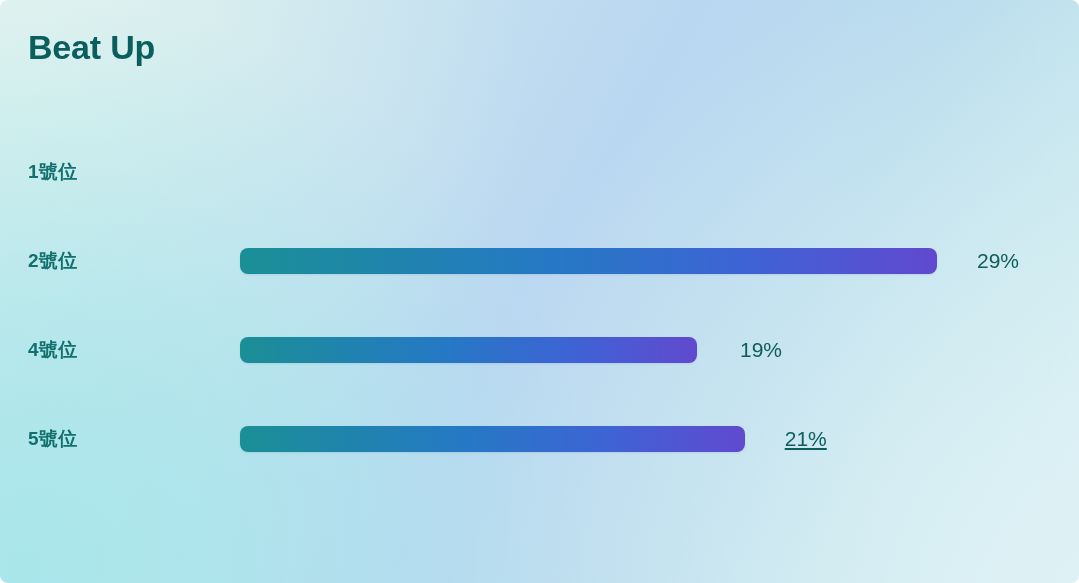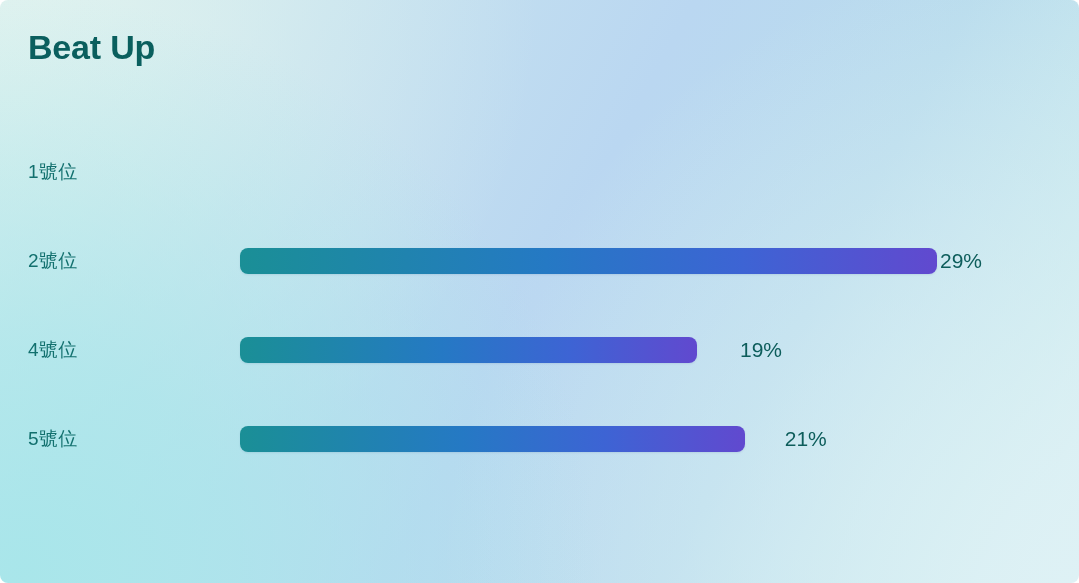--- a/index.html
+++ b/index.html
@@ -57,21 +57,21 @@
     align-items: center;
   }
   .bar-row:last-child { margin-bottom: 0; }
 
   .cat-label {
     position: absolute;
     left: 28px;
     top: 50%;
     transform: translateY(-50%);
     font-size: 19px;
-    font-weight: normal;
+    font-weight: bold;
     color: #12706e;
     white-space: nowrap;
     letter-spacing: 0.3px;
     text-align: center;
   }
 
   .bar-track {
     position: absolute;
     left: 240px;
     right: 20px;
@@ -110,35 +110,35 @@
   <div id="bars-area">
 
     <div class="bar-row">
       <span class="cat-label">1號位</span>
     </div>
 
     <div class="bar-row">
       <span class="cat-label">2號位</span>
       <div class="bar-track">
         <div class="bar-fill" style="width: 697px;"></div>
-        <span class="value-label" style="left: 700px; text-align: right;">29%</span>
+        <span class="value-label" style="left: 737px; text-align: right;">29%</span>
       </div>
     </div>
 
 
     <div class="bar-row">
       <span class="cat-label">4號位</span>
       <div class="bar-track">
         <div class="bar-fill" style="width: 456.655px;"></div>
         <span class="value-label" style="left: 500px;">19%</span>
       </div>
     </div>
 
     <div class="bar-row">
       <span class="cat-label">5號位</span>
       <div class="bar-track">
         <div class="bar-fill" style="width: 504.724px;"></div>
-        <span class="value-label" style="left: 544.724px;">21%</span>
+        <span class="value-label" style="left: 544.724px; text-decoration: underline;">21%</span>
       </div>
     </div>
 
   </div>
 </div>
 
 </body></html>

